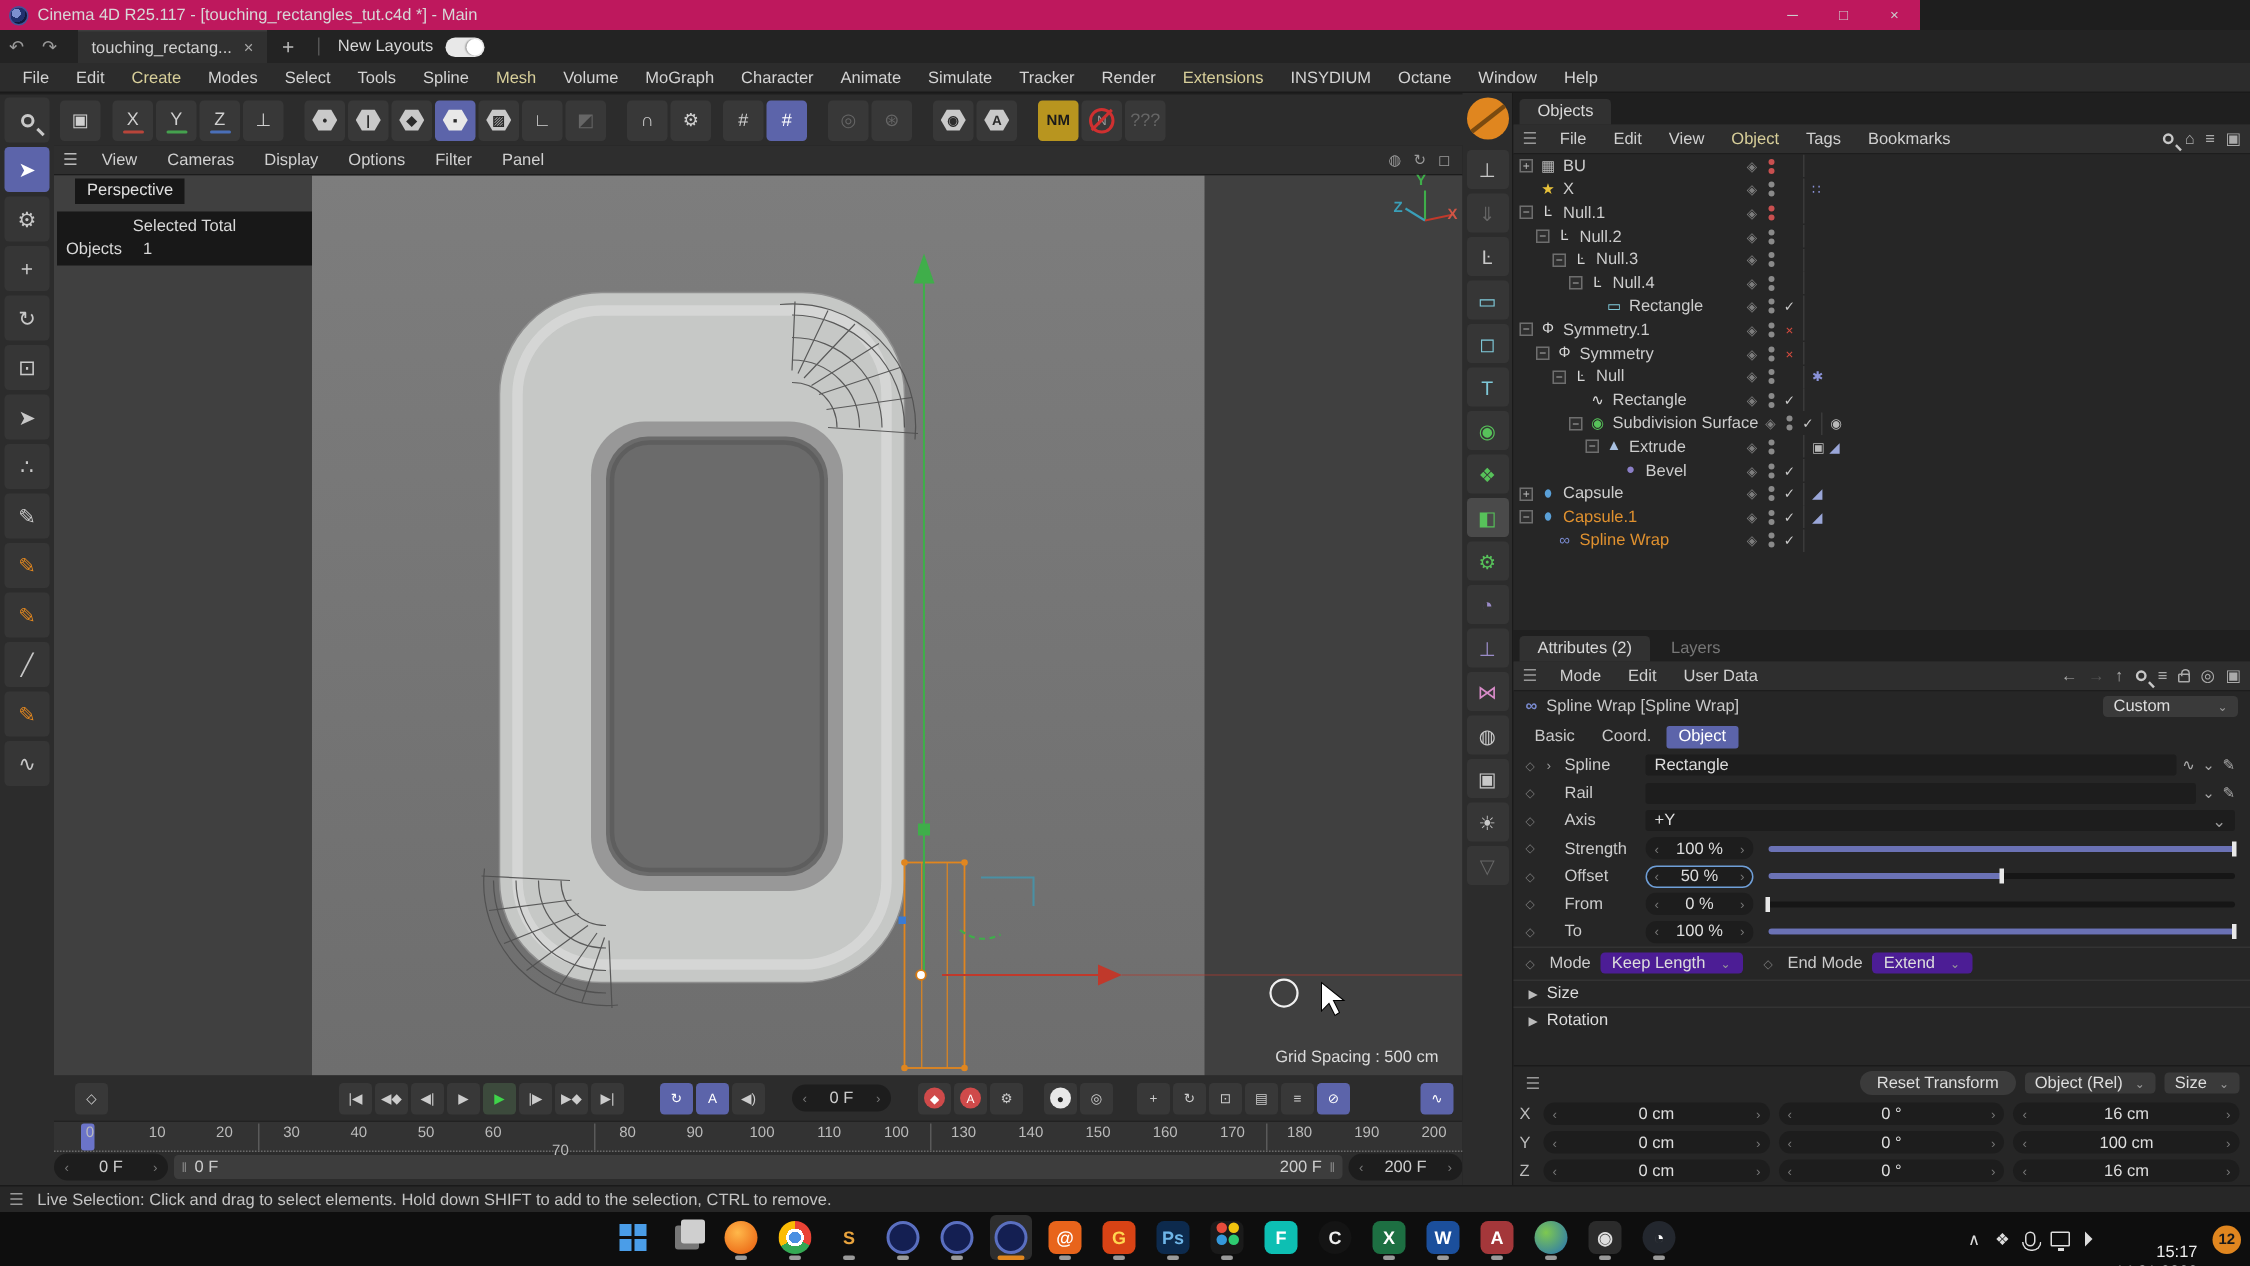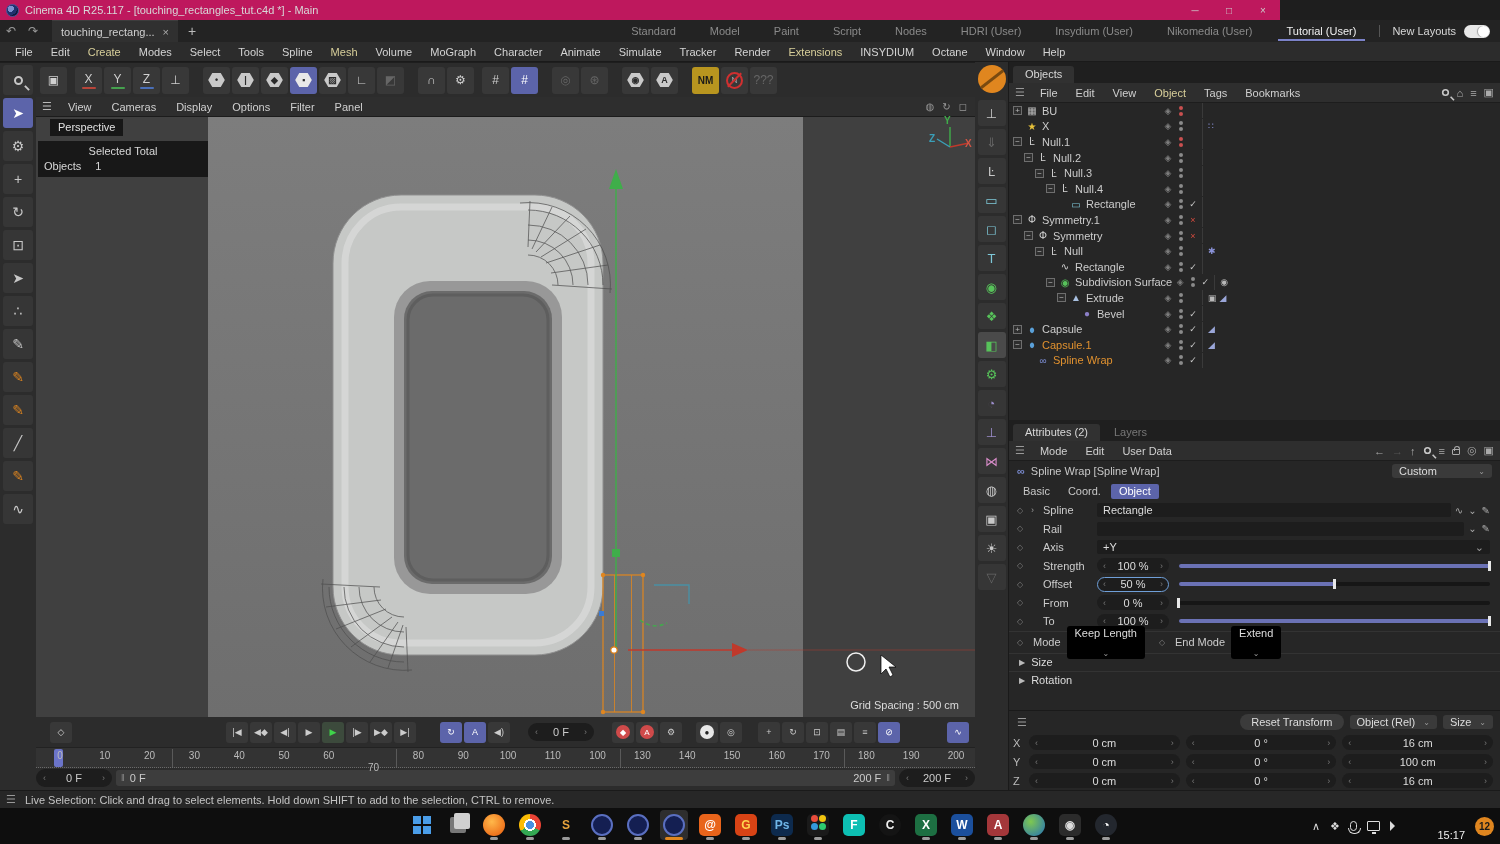--- a/index.html
+++ b/index.html
@@ -127,38 +127,38 @@
   .tstate { width:14px; text-align:center; font-size:9px; color:#c8c8c8; }
   .tstate.cross { color:#d24a3e; }
   .ttags { border-left:1px solid #3a3a3a; padding-left:5px; margin-left:2px; display:flex; gap:3px; width:290px; height:15px; align-items:center; }
   .ttag { font-size:9px; }
 
   
   .objtitle { height:20px; display:flex; align-items:center; gap:6px; padding:0 8px; }
   .objtitle .swic { color:#7a8bd0; font-weight:bold; }
   .dropdown { background:#3a3a3a; border-radius:3px; padding:1px 7px; color:#ddd; display:flex; align-items:center; gap:8px; }
   .dropdown .chv { color:#999; font-size:8px; }
-  .objtitle .dropdown { margin-left:auto; width:100px; justify-content:space-between; }
+  .objtitle .dropdown { margin-left:auto; width:90px; justify-content:space-between; }
   #sectabs { height:20px; display:flex; gap:2px; padding:2px 6px; align-items:center; }
   .sectab { padding:1px 8px 2px; color:#c8c8c8; border-radius:2px; }
   .sectab.active { background:#5c64aa; color:#fff; }
   .heading { height:18px; padding:3px 8px 0; font-weight:bold; color:#e8e8e8; border-top:1px solid #333; }
   .attr-row { height:18.5px; display:flex; align-items:center; padding:0 10px 0 8px; gap:4px; }
   .adia { color:#777; font-size:8px; width:10px; } .aexp { color:#999; width:8px; font-size:9px; }
   .albl { width:50px; color:#ccc; }
   .afield { flex:1; height:14px; background:#1d1d1d; border-radius:2px; color:#ddd; padding:0 6px; display:flex; align-items:center; }
   .aficons { display:flex; gap:5px; color:#aaa; font-size:10px; align-items:center; }
   .spinner { width:72px; height:15px; background:#1d1d1d; border-radius:8px; border:1px solid transparent; display:flex; align-items:center; justify-content:space-between; padding:0 5px; color:#ddd; }
   .spinner.focused { border-color:#6f9fd8; }
   .spinner .chv { color:#777; font-size:9px; }
   .slider { flex:1; height:14px; position:relative; margin-left:6px; }
   .slider .track { position:absolute; left:0; right:0; top:5px; height:4px; background:#161616; border-radius:2px; }
   .slider .fillbar { position:absolute; left:0; top:5px; height:4px; background:#6b72b5; border-radius:2px; }
   .slider .knob { position:absolute; top:2px; width:3px; height:10px; background:#e8e8e8; }
-  .adrop { background:#000000; border-radius:3px; padding:1px 8px; color:#ddd; display:flex; gap:10px; align-items:center;flex-direction:column; }
+  .adrop { background:#4c1d95; border-radius:3px; padding:1px 8px; color:#ddd; display:flex; gap:10px; align-items:center; }
   #mode-row { height:22px; display:flex; align-items:center; gap:6px; padding:0 8px; border-top:1px solid #333; }
   .grp-row { height:18px; display:flex; align-items:center; gap:6px; padding:0 10px; border-top:1px solid #333; color:#ddd; }
   .grp-row .arr { font-size:8px; color:#bbb; }
 
   
   #coords { position:absolute; left:0; top:648px; width:492px; height:80px; border-top:1px solid #1a1a1a; background:#262626; }
   .coord-head { height:22px; display:flex; align-items:center; gap:6px; padding:0 8px; }
   .resetbtn { margin-left:auto; background:#3b3b3b; border-radius:10px; padding:2px 11px; color:#ddd; }
   .coord-row { height:19px; display:flex; align-items:center; gap:6px; padding:0 8px 0 4px; }
   .coord-row .axl { width:10px; color:#bbb; }
@@ -209,31 +209,20 @@
   </div>
 
   <div id="tabrow">
     <span class="histbtn">↶</span>
     <span class="histbtn">↷</span>
     <div class="doc-tab">
       <span>touching_rectang...</span>
       <span class="closex">×</span>
     </div>
     <span class="addtab">+</span>
-    <div id="layout-tabs">
-        <div class="layout-tab">Standard</div>
-        <div class="layout-tab">Model</div>
-        <div class="layout-tab">Paint</div>
-        <div class="layout-tab">Script</div>
-        <div class="layout-tab">Nodes</div>
-        <div class="layout-tab">HDRI (User)</div>
-        <div class="layout-tab">Insydium (User)</div>
-        <div class="layout-tab">Nikomedia (User)</div>
-        <div class="layout-tab active">Tutorial (User)</div>
-      </div>
     <span class="pipe"></span>
     <span class="newlayouts">New Layouts</span>
     <span class="toggle"></span>
   </div>
 
   <div id="menubar">
       <div class="menus">
         <div class="menu-item">File</div>
         <div class="menu-item">Edit</div>
         <div class="menu-item hl">Create</div>

